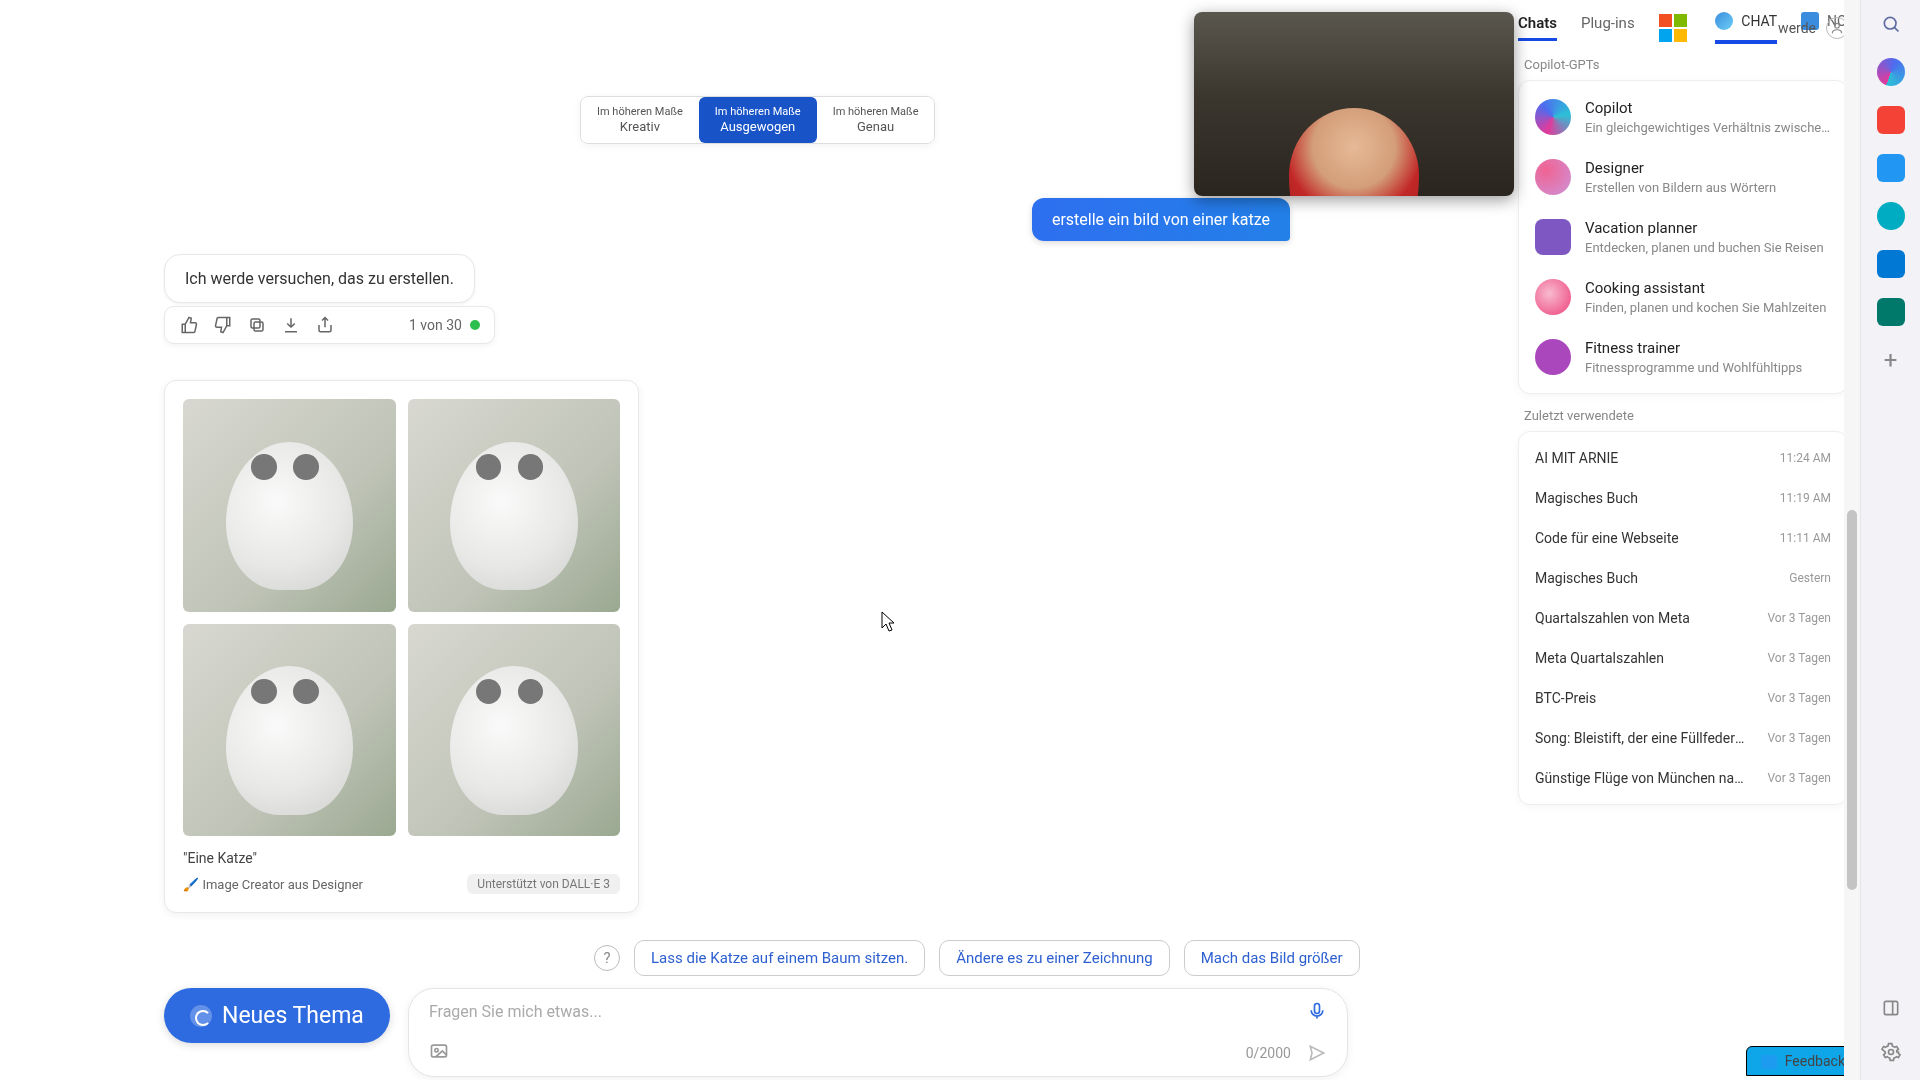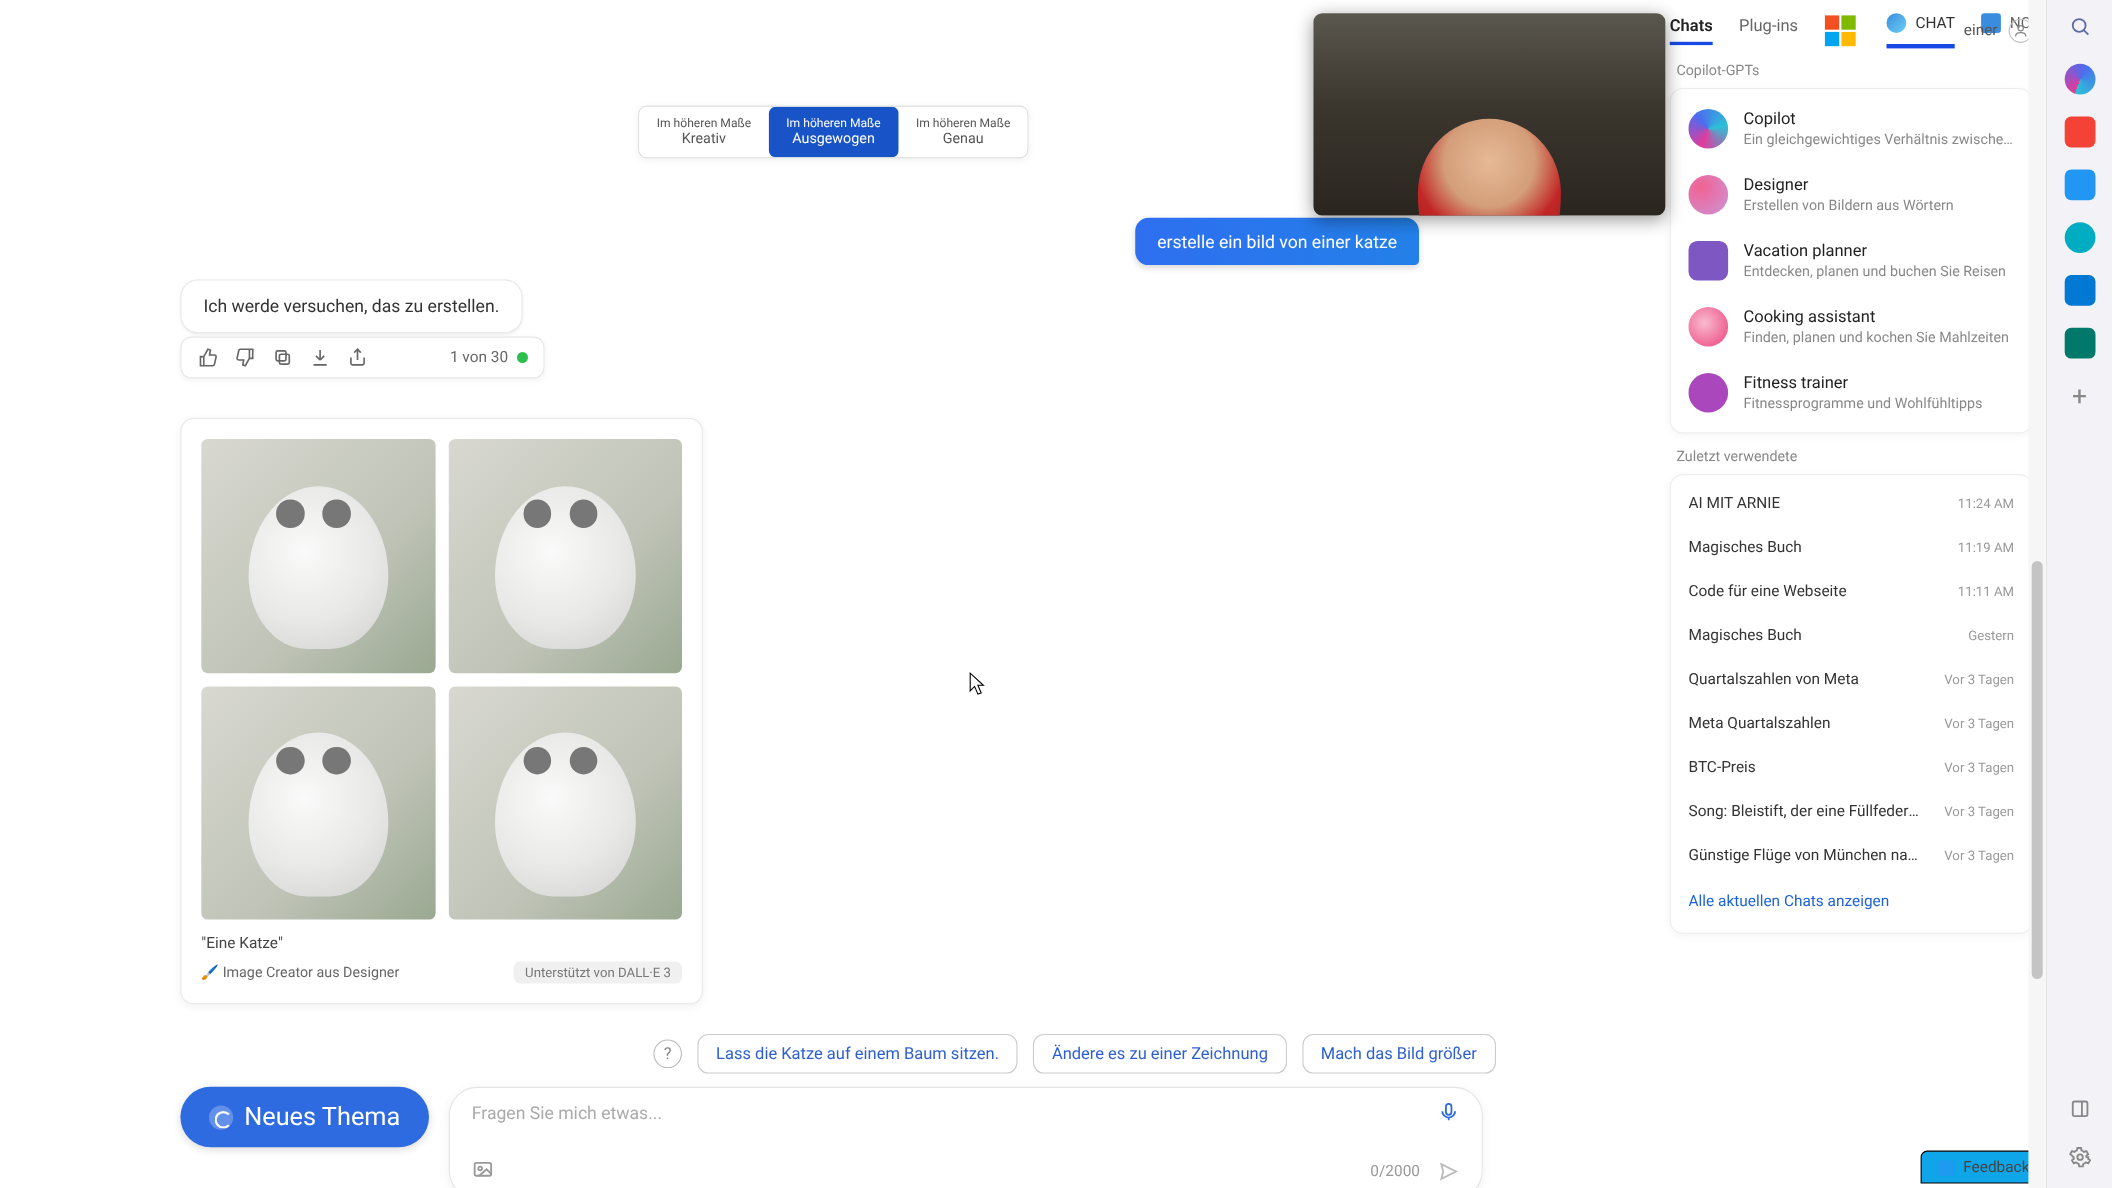--- a/index.html
+++ b/index.html
@@ -46,21 +46,21 @@
 .sugg-pill { border:1px solid #ccc; border-radius:10px; padding:8px 16px; font-size:15px; color:#2d5fd1; cursor:pointer; }
 
 .input-row { position:absolute; left:164px; top: 988px; display:flex; gap:18px; align-items:flex-start; }
 .new-topic { background:#2f6be0; color:#fff; border-radius:28px; padding:14px 26px; display:flex; align-items:center; gap:10px; font-size:23px; cursor:pointer; box-shadow:0 2px 8px rgba(0,0,0,0.15); }
 .new-topic-icon { width:22px; height:22px; background:rgba(255,255,255,0.25); border-radius:50%; position:relative; }
 .new-topic-icon::after { content:""; position:absolute; left:5px; top:5px; width:12px; height:12px; border:2px solid #fff; border-radius:50%; border-right-color:transparent; }
 .input-box { width: 940px; background:#fff; border:1px solid #e5e5e5; border-radius:26px; box-shadow:0 2px 10px rgba(0,0,0,0.06); padding:12px 20px; }
 .input-top { display:flex; align-items:center; justify-content:space-between; }
 .input-placeholder { color:#aaa; font-size:16px; }
 .mic-icon { width:20px; height:20px; color:#2f6be0; }
-.input-bottom { display:flex; align-items:center; justify-content:space-between; margin-top:32px; color:#999; font-size:14px; }
+.input-bottom { display:flex; align-items:center; justify-content:space-between; margin-top:20px; color:#999; font-size:14px; }
 .send-icon { width:20px; height:20px; color:#bbb; }
 
 .right-sidebar { position:absolute; right: 60px; top:0; width:354px; height:100%; padding: 14px 12px; }
 .sidebar-top { display:flex; align-items:center; justify-content:space-between; margin-bottom:16px; }
 .top-tabs { display:flex; gap:24px; font-size:15px; }
 .top-tab { color:#666; cursor:pointer; padding-bottom:6px; }
 .top-tab.active { color:#222; font-weight:600; border-bottom:3px solid #174ae4; }
 .user-area { display:flex; align-items:center; gap:10px; color:#555; font-size:14px; }
 .avatar { width:22px; height:22px; border-radius:50%; border:1px solid #bbb; display:flex; align-items:center; justify-content:center; }
 
@@ -233,21 +233,21 @@
   </div>
 </div>
 
 <div class="right-sidebar">
   <div class="sidebar-top">
     <div class="top-tabs">
       <div class="top-tab active">Chats</div>
       <div class="top-tab">Plug-ins</div>
     </div>
     <div class="user-area">
-      <span>einer</span>
+      <span>werde</span>
       <span class="avatar">
           <svg viewBox="0 0 24 24" width="14" height="14" fill="none" stroke="#888" stroke-width="2">
             <circle cx="12" cy="8" r="4"></circle>
             <path d="M4 21c0-4 4-6 8-6s8 2 8 6"></path>
           </svg>
         </span>
     </div>
   </div>
 
   <div class="section-title">Copilot-GPTs</div>
@@ -320,21 +320,20 @@
         <span class="time">Vor 3 Tagen</span>
       </div>
       <div class="recent-item">
         <span class="title">Song: Bleistift, der eine Füllfeder sein m</span>
         <span class="time">Vor 3 Tagen</span>
       </div>
       <div class="recent-item">
         <span class="title">Günstige Flüge von München nach Fra</span>
         <span class="time">Vor 3 Tagen</span>
       </div>
-      <div class="show-all">Alle aktuellen Chats anzeigen</div>
     </div>
 </div>
 
 <div class="webcam"></div>
 
 <div class="feedback">
   <span class="fb-icon"></span>
   <span>Feedback</span>
 </div>
 

